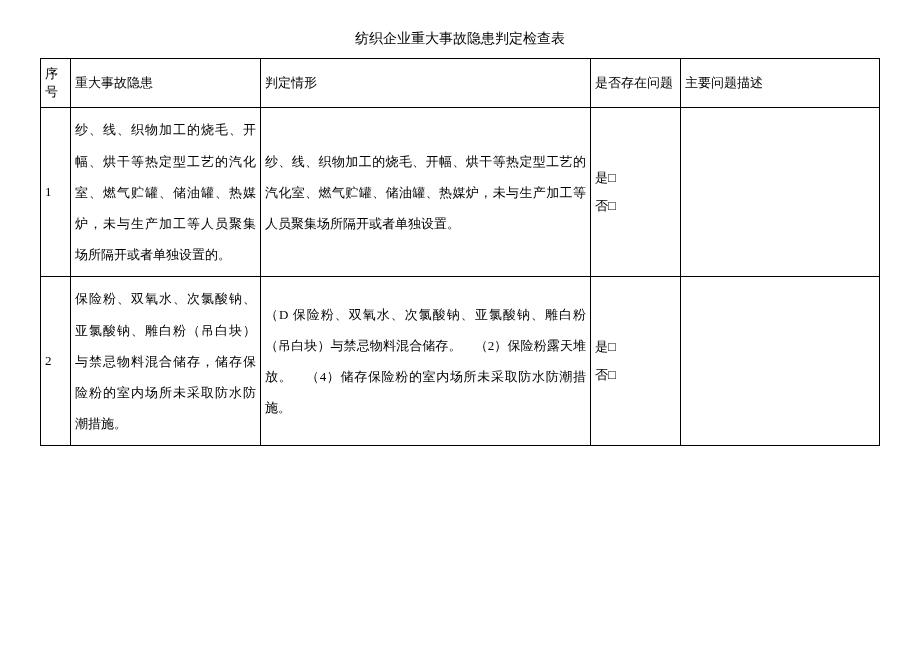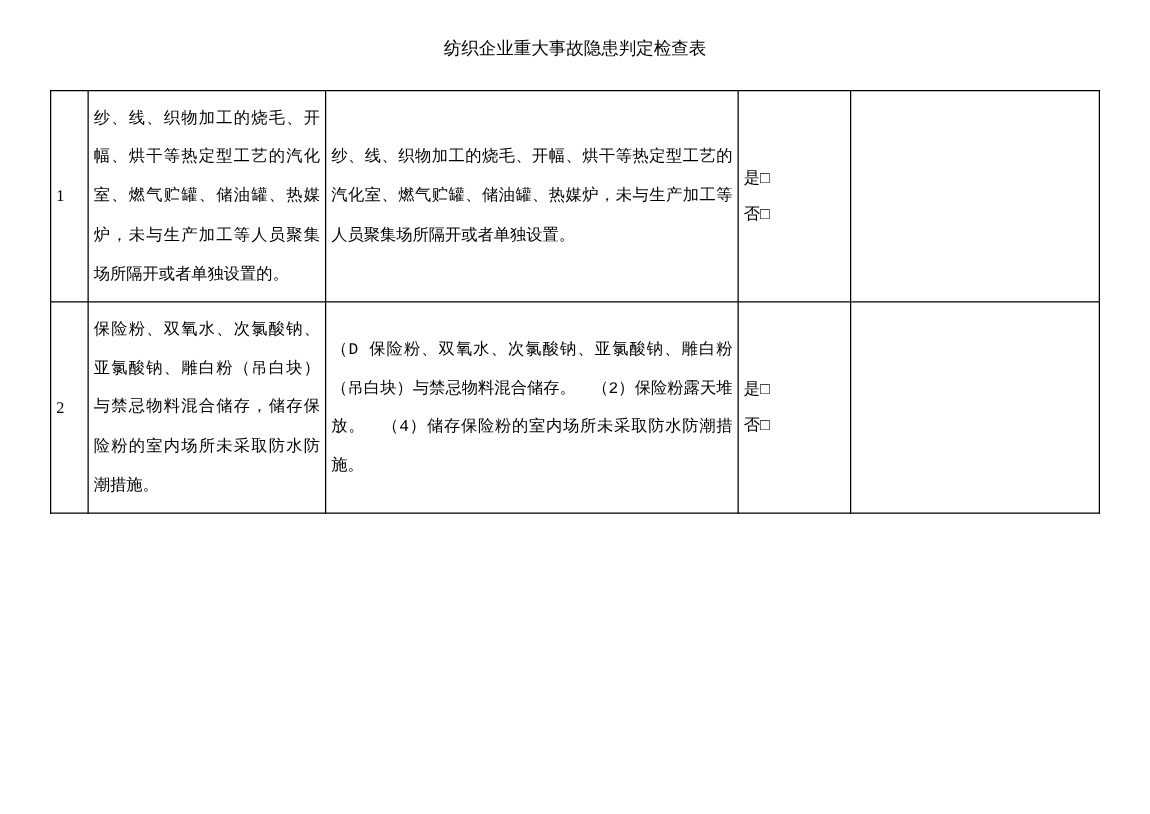--- a/index.html
+++ b/index.html
@@ -11,21 +11,21 @@
       font-family: "SimSun", "宋体", serif;
       font-size: 13px;
       color: #000;
       background: #fff;
       padding: 30px 40px;
       width: 920px;
     }
     .title {
       text-align: center;
       font-size: 14px;
-      margin-bottom: 24px;
+      margin-bottom: 10px;
       font-weight: normal;
     }
     table {
       border-collapse: collapse;
       width: 100%;
       table-layout: fixed;
     }
     th, td {
       border: 1px solid #000;
       padding: 6px 4px;
@@ -34,21 +34,20 @@
       font-weight: normal;
     }
     col.col-seq { width: 30px; }
     col.col-hazard { width: 190px; }
     col.col-situation { width: 330px; }
     col.col-exist { width: 90px; }
     col.col-desc { width: auto; }
     .cell-content {
       line-height: 2.4;
       text-align: justify;
-      font-family: Liberation Mono, monospace;
     }
     .exist-cell {
       line-height: 2.2;
     }
     .header-row td {
       padding: 6px 4px;
       line-height: 1.4;
     }
   </style>
 </head>
@@ -58,20 +57,27 @@
 
 <table>
   <colgroup>
     <col class="col-seq">
     <col class="col-hazard">
     <col class="col-situation">
     <col class="col-exist">
     <col class="col-desc">
   </colgroup>
   <tbody>
+      <tr class="header-row">
+    <td>序号</td>
+    <td>重大事故隐患</td>
+    <td>判定情形</td>
+    <td>是否存在问题</td>
+    <td>主要问题描述</td>
+  </tr>
   <tr>
     <td>1</td>
     <td>
           <div class="cell-content">纱、线、织物加工的烧毛、开幅、烘干等热定型工艺的汽化室、燃气贮罐、储油罐、热媒炉，未与生产加工等人员聚集场所隔开或者单独设置的。</div>
         </td>
     <td>
           <div class="cell-content">纱、线、织物加工的烧毛、开幅、烘干等热定型工艺的汽化室、燃气贮罐、储油罐、热媒炉，未与生产加工等人员聚集场所隔开或者单独设置。</div>
         </td>
     <td>
       <div class="exist-cell">

